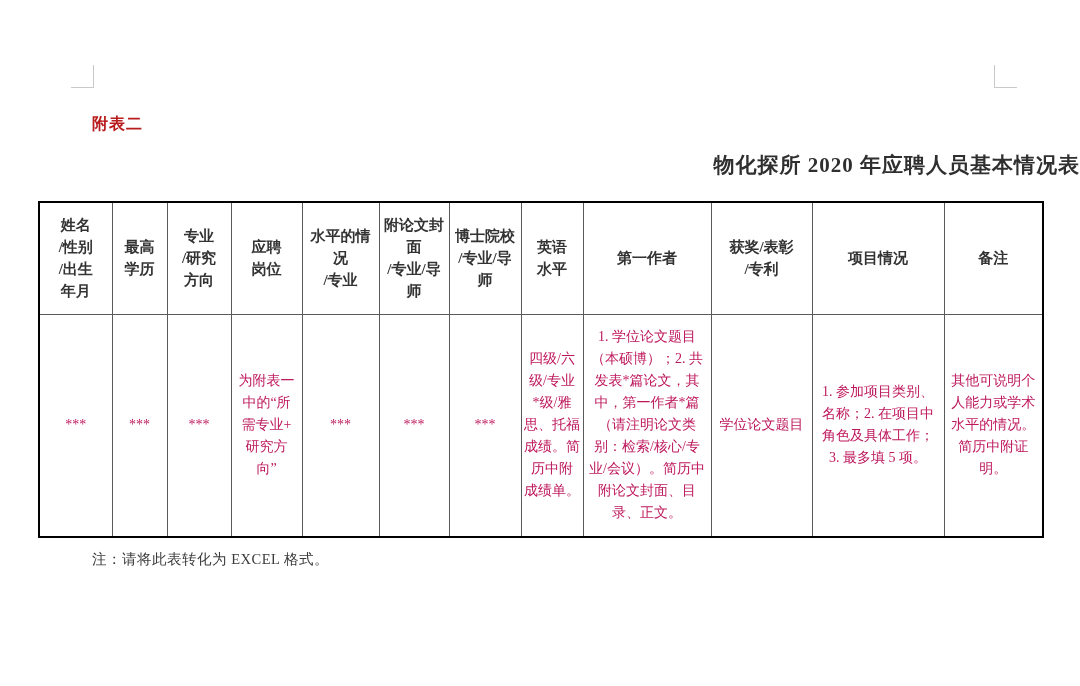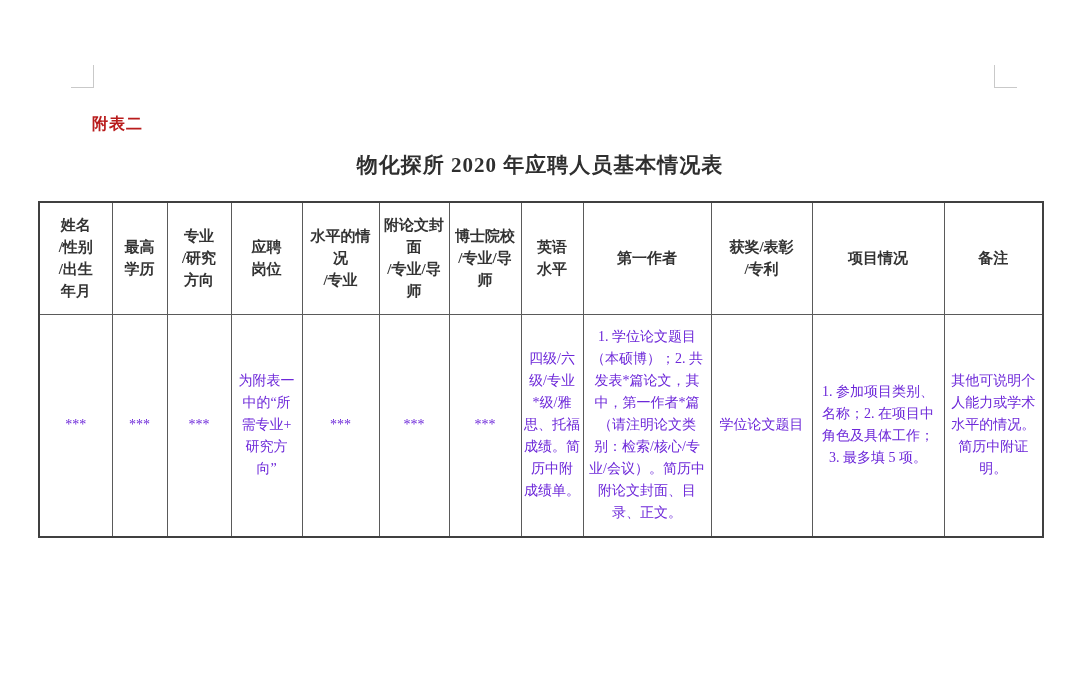--- a/index.html
+++ b/index.html
@@ -45,55 +45,55 @@
     font-size: 16px;
     font-weight: bold;
     letter-spacing: 1px;
     color: #b91c1c;
   }
   .doc-title {
     position: absolute;
     left: 0;
     top: 151px;
     width: 1080px;
-    text-align: center;
+    text-align: right;
     font-size: 21px;
     font-weight: bold;
     letter-spacing: 1px;
     color: #2f2f2f;
   }
   table.info-table {
     position: absolute;
     left: 38px;
     top: 201px;
     width: 1004px;
     border-collapse: collapse;
     table-layout: fixed;
-    border: 2px solid #404040;
+    border: 2px solid #000000;
   }
   table.info-table th,
   table.info-table td {
     border: 1px solid #5a5a5a;
     text-align: center;
     vertical-align: middle;
     white-space: pre-line;
     padding: 0 2px;
     overflow: hidden;
   }
   table.info-table th {
     font-size: 15px;
     font-weight: bold;
     line-height: 22px;
     color: #333333;
   }
   table.info-table td {
     font-size: 14px;
     font-weight: normal;
     line-height: 22px;
-    color: #6d28d9;
+    color: #be185d;
   }
   tr.header-row { height: 112px; }
   tr.data-row   { height: 223px; }
   .footnote {
     position: absolute;
     left: 92px;
     top: 550px;
     font-size: 14.5px;
     color: #3a3a3a;
     letter-spacing: 0.5px;
@@ -190,14 +190,15 @@
 3. 最多填 5 项。</td>
       <td>其他可说明个
 人能力或学术
 水平的情况。
 简历中附证
 明。</td>
     </tr>
   </tbody>
     </table>
 
+  <div class="footnote">注：请将此表转化为 EXCEL 格式。</div>
 
 </div>
 
 </body></html>

